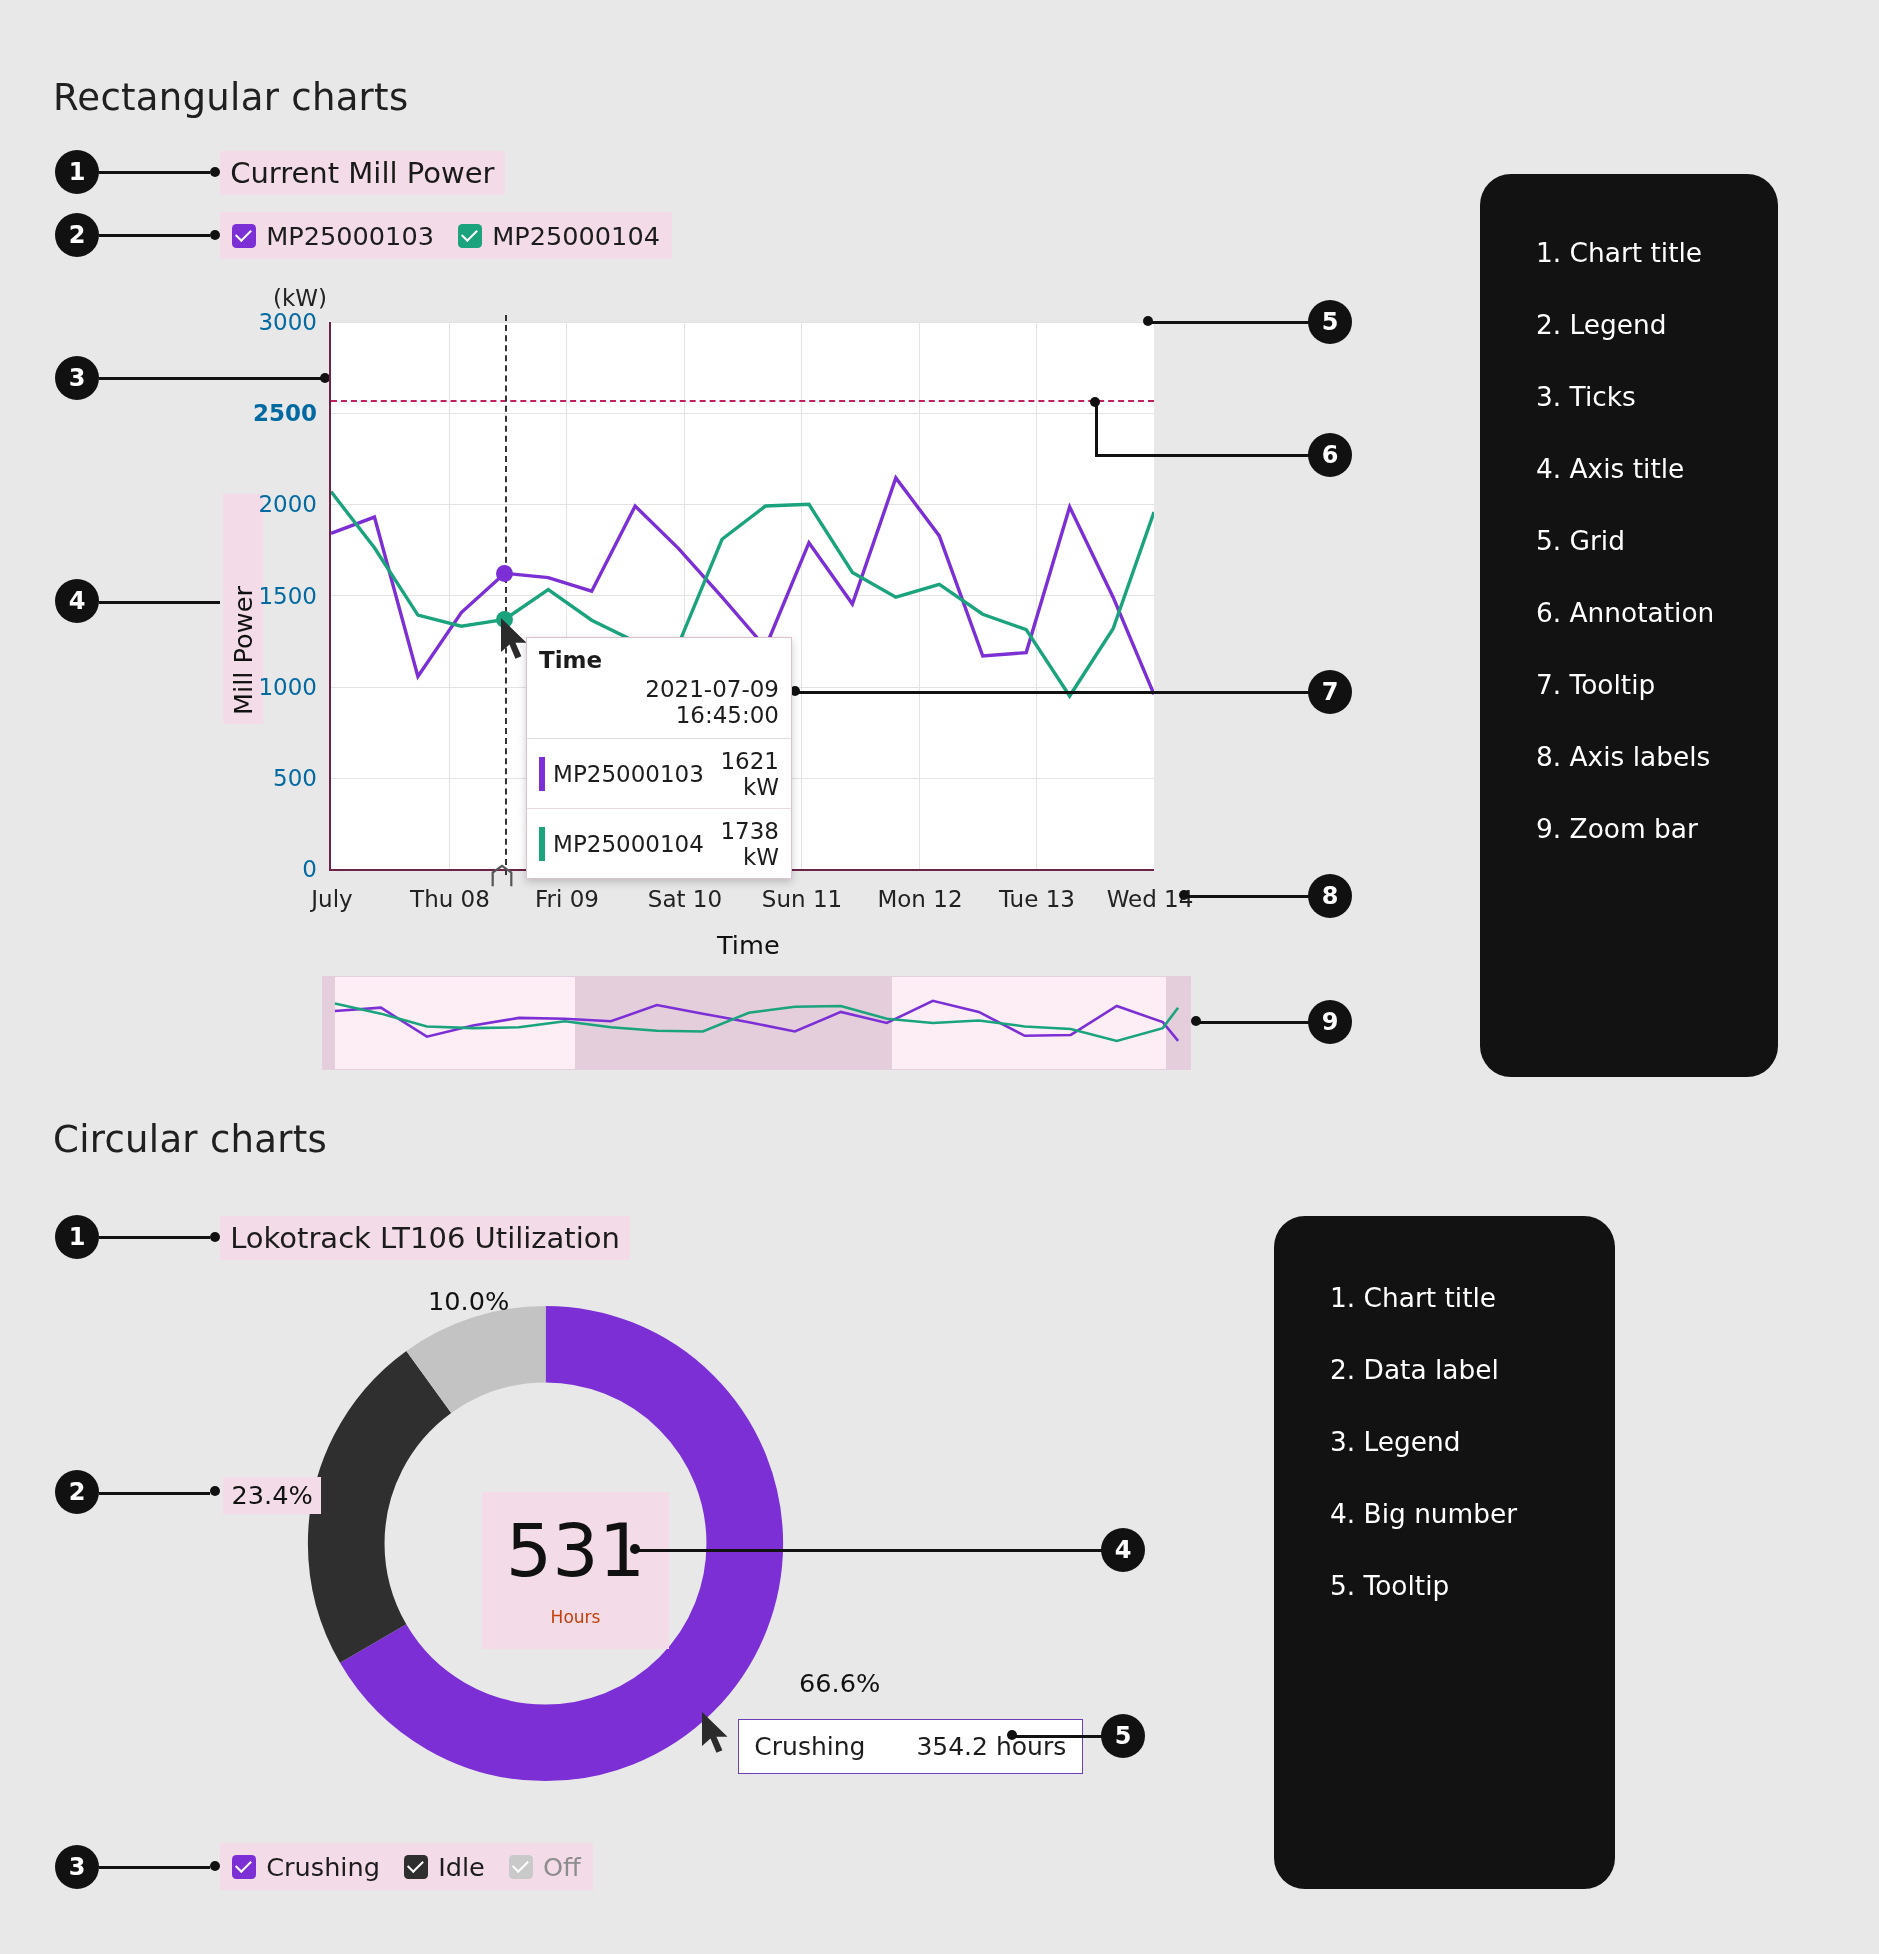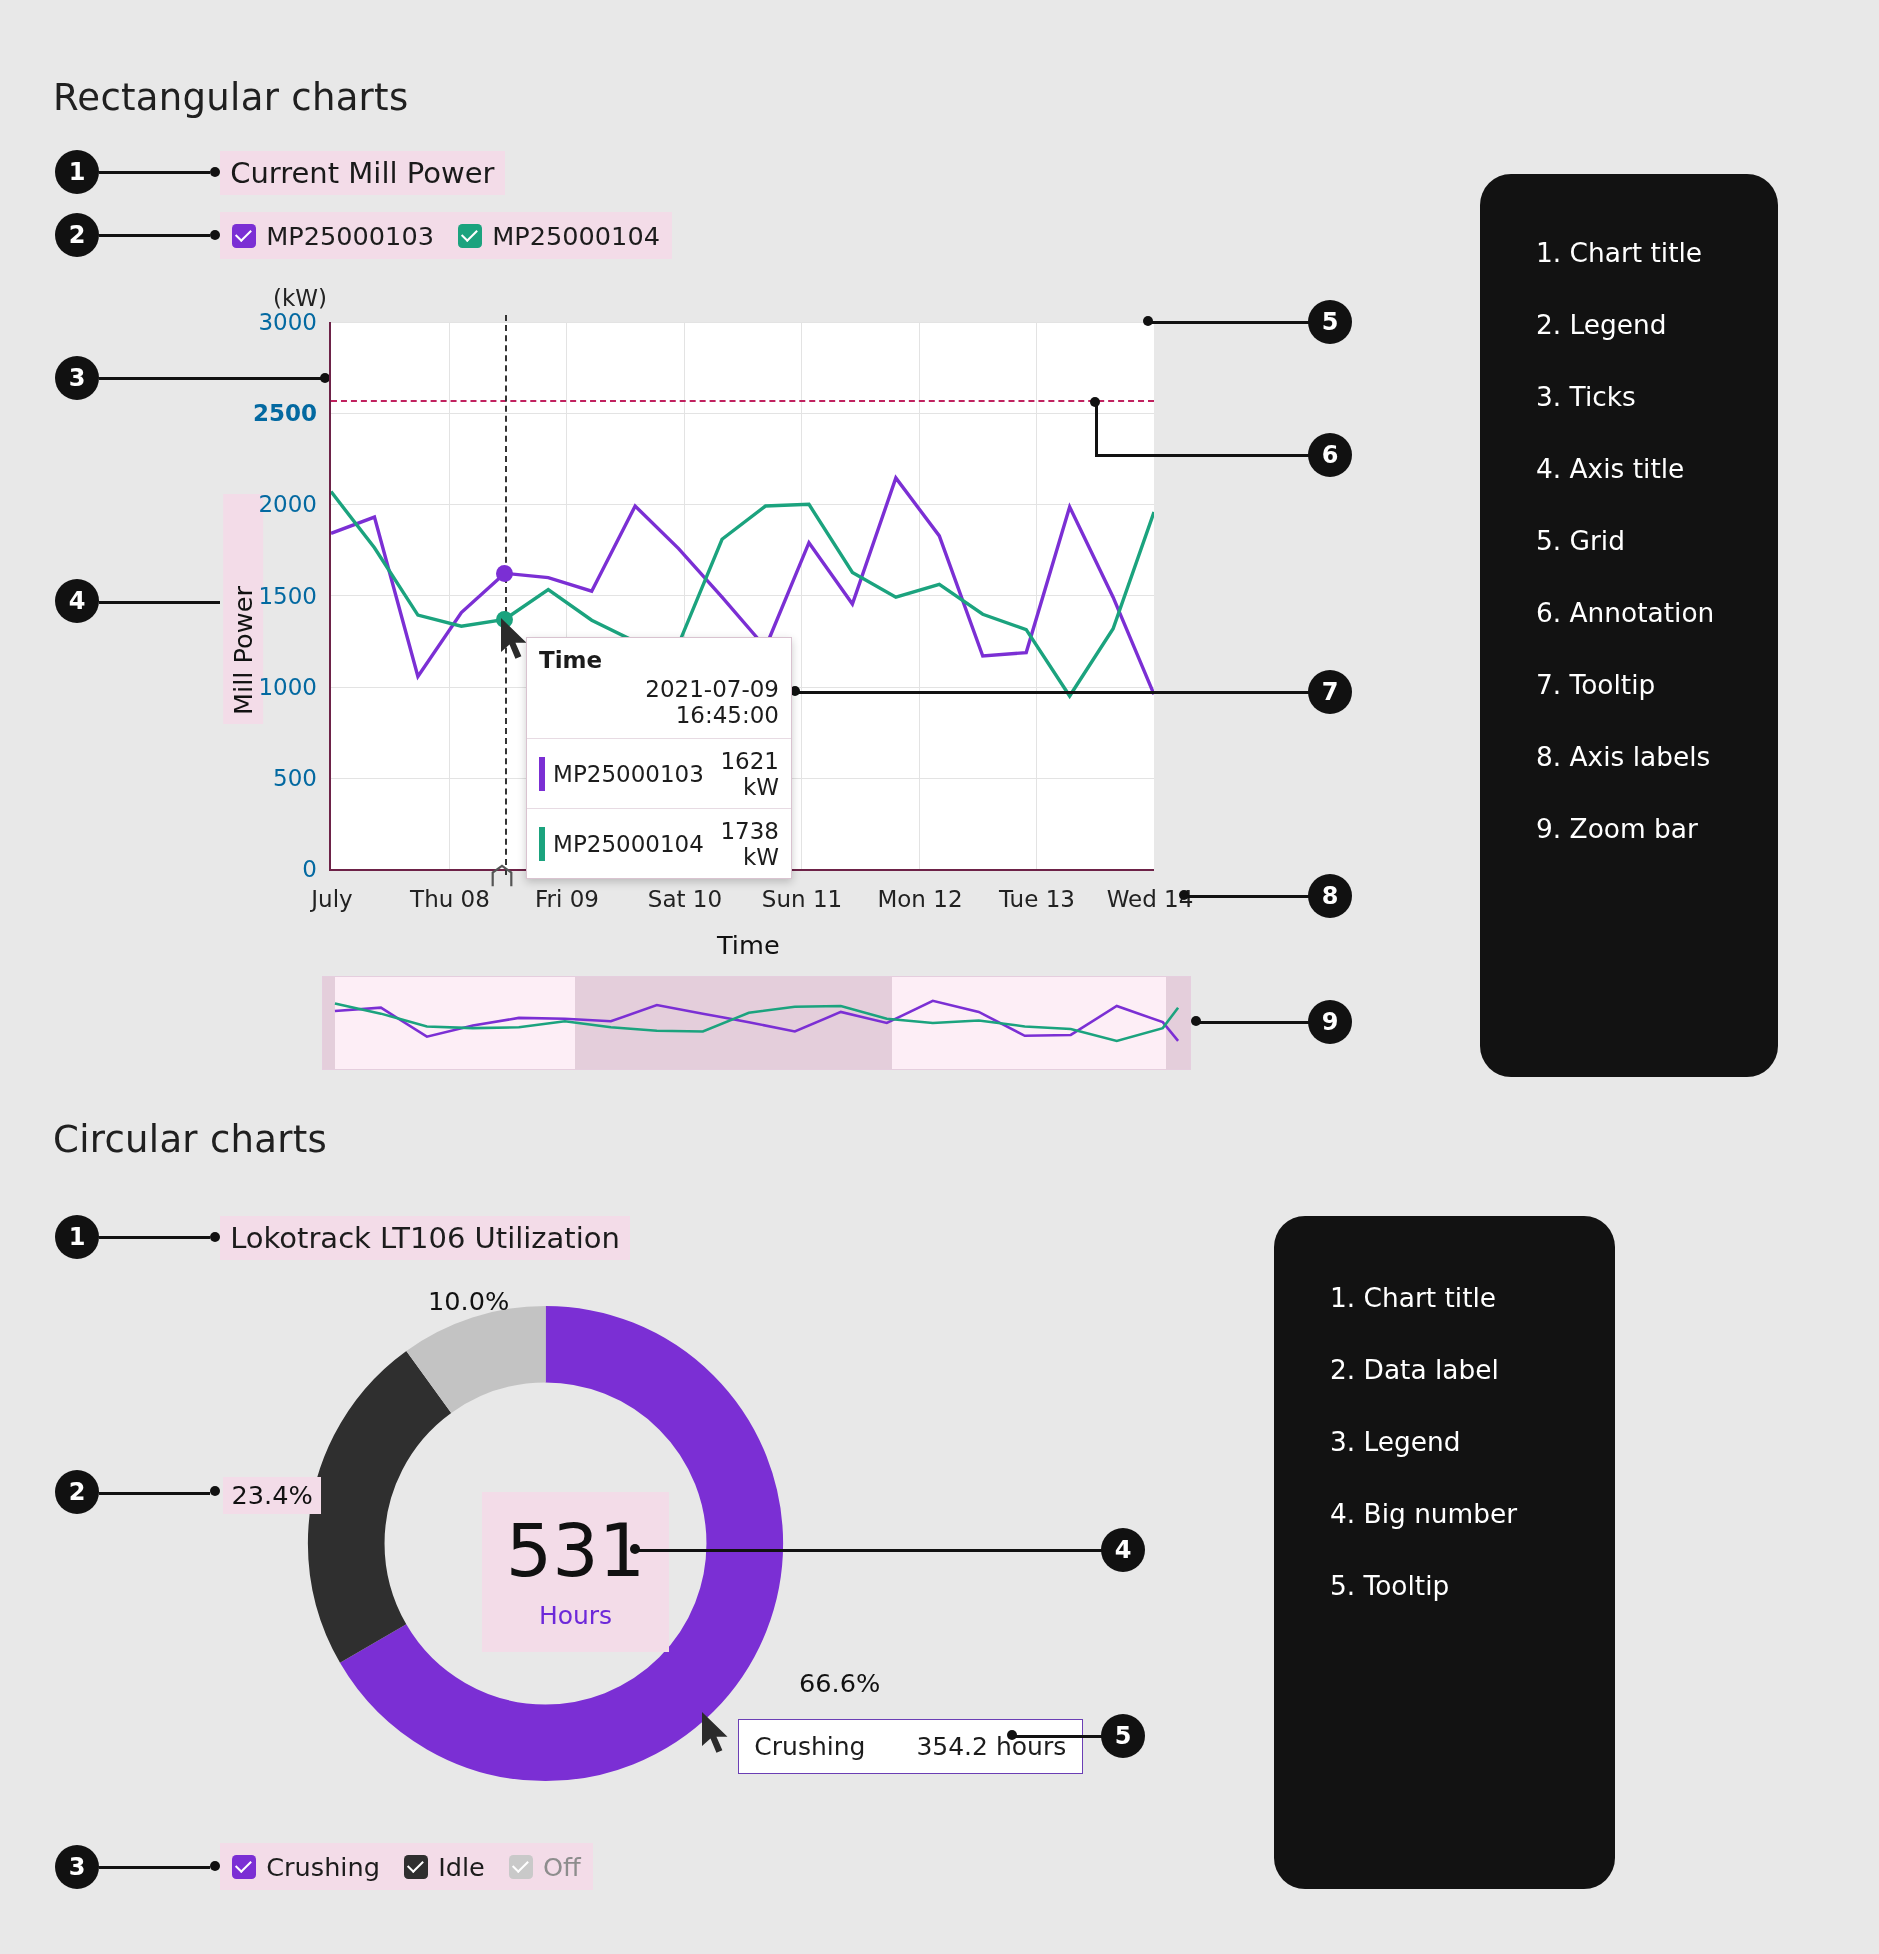--- a/index.html
+++ b/index.html
@@ -132,21 +132,21 @@
   #zoombar{
     position:absolute;
     background:#fdeef6;
     border:0.9px solid #e5cede;
   }
   .zoom-shade{position:absolute;top:0;bottom:0;background:#dbc3d2;opacity:.75;}
   .big-number{
     position:absolute;text-align:center;
   }
   .big-number .bn{font-size:73px;line-height:1;color:#111;}
-  .big-number .bu{font-size:25px;color:#6d28d9;margin-top:14px;}
+  .big-number .bu{font-size:17px;color:#c2410c;margin-top:20px;}
   .dlabel{position:absolute;font-size:25.6px;color:#111;}
   #donut-tooltip{
     position:absolute;background:#fff;border:1.7px solid #6b3fb5;
     font-size:25px;padding:12px 15.3px;
     display:flex;gap:51px;
   }
   .cursor-arrow{position:absolute;width:0;height:0;}
 </style>
 </head>
 <body>

